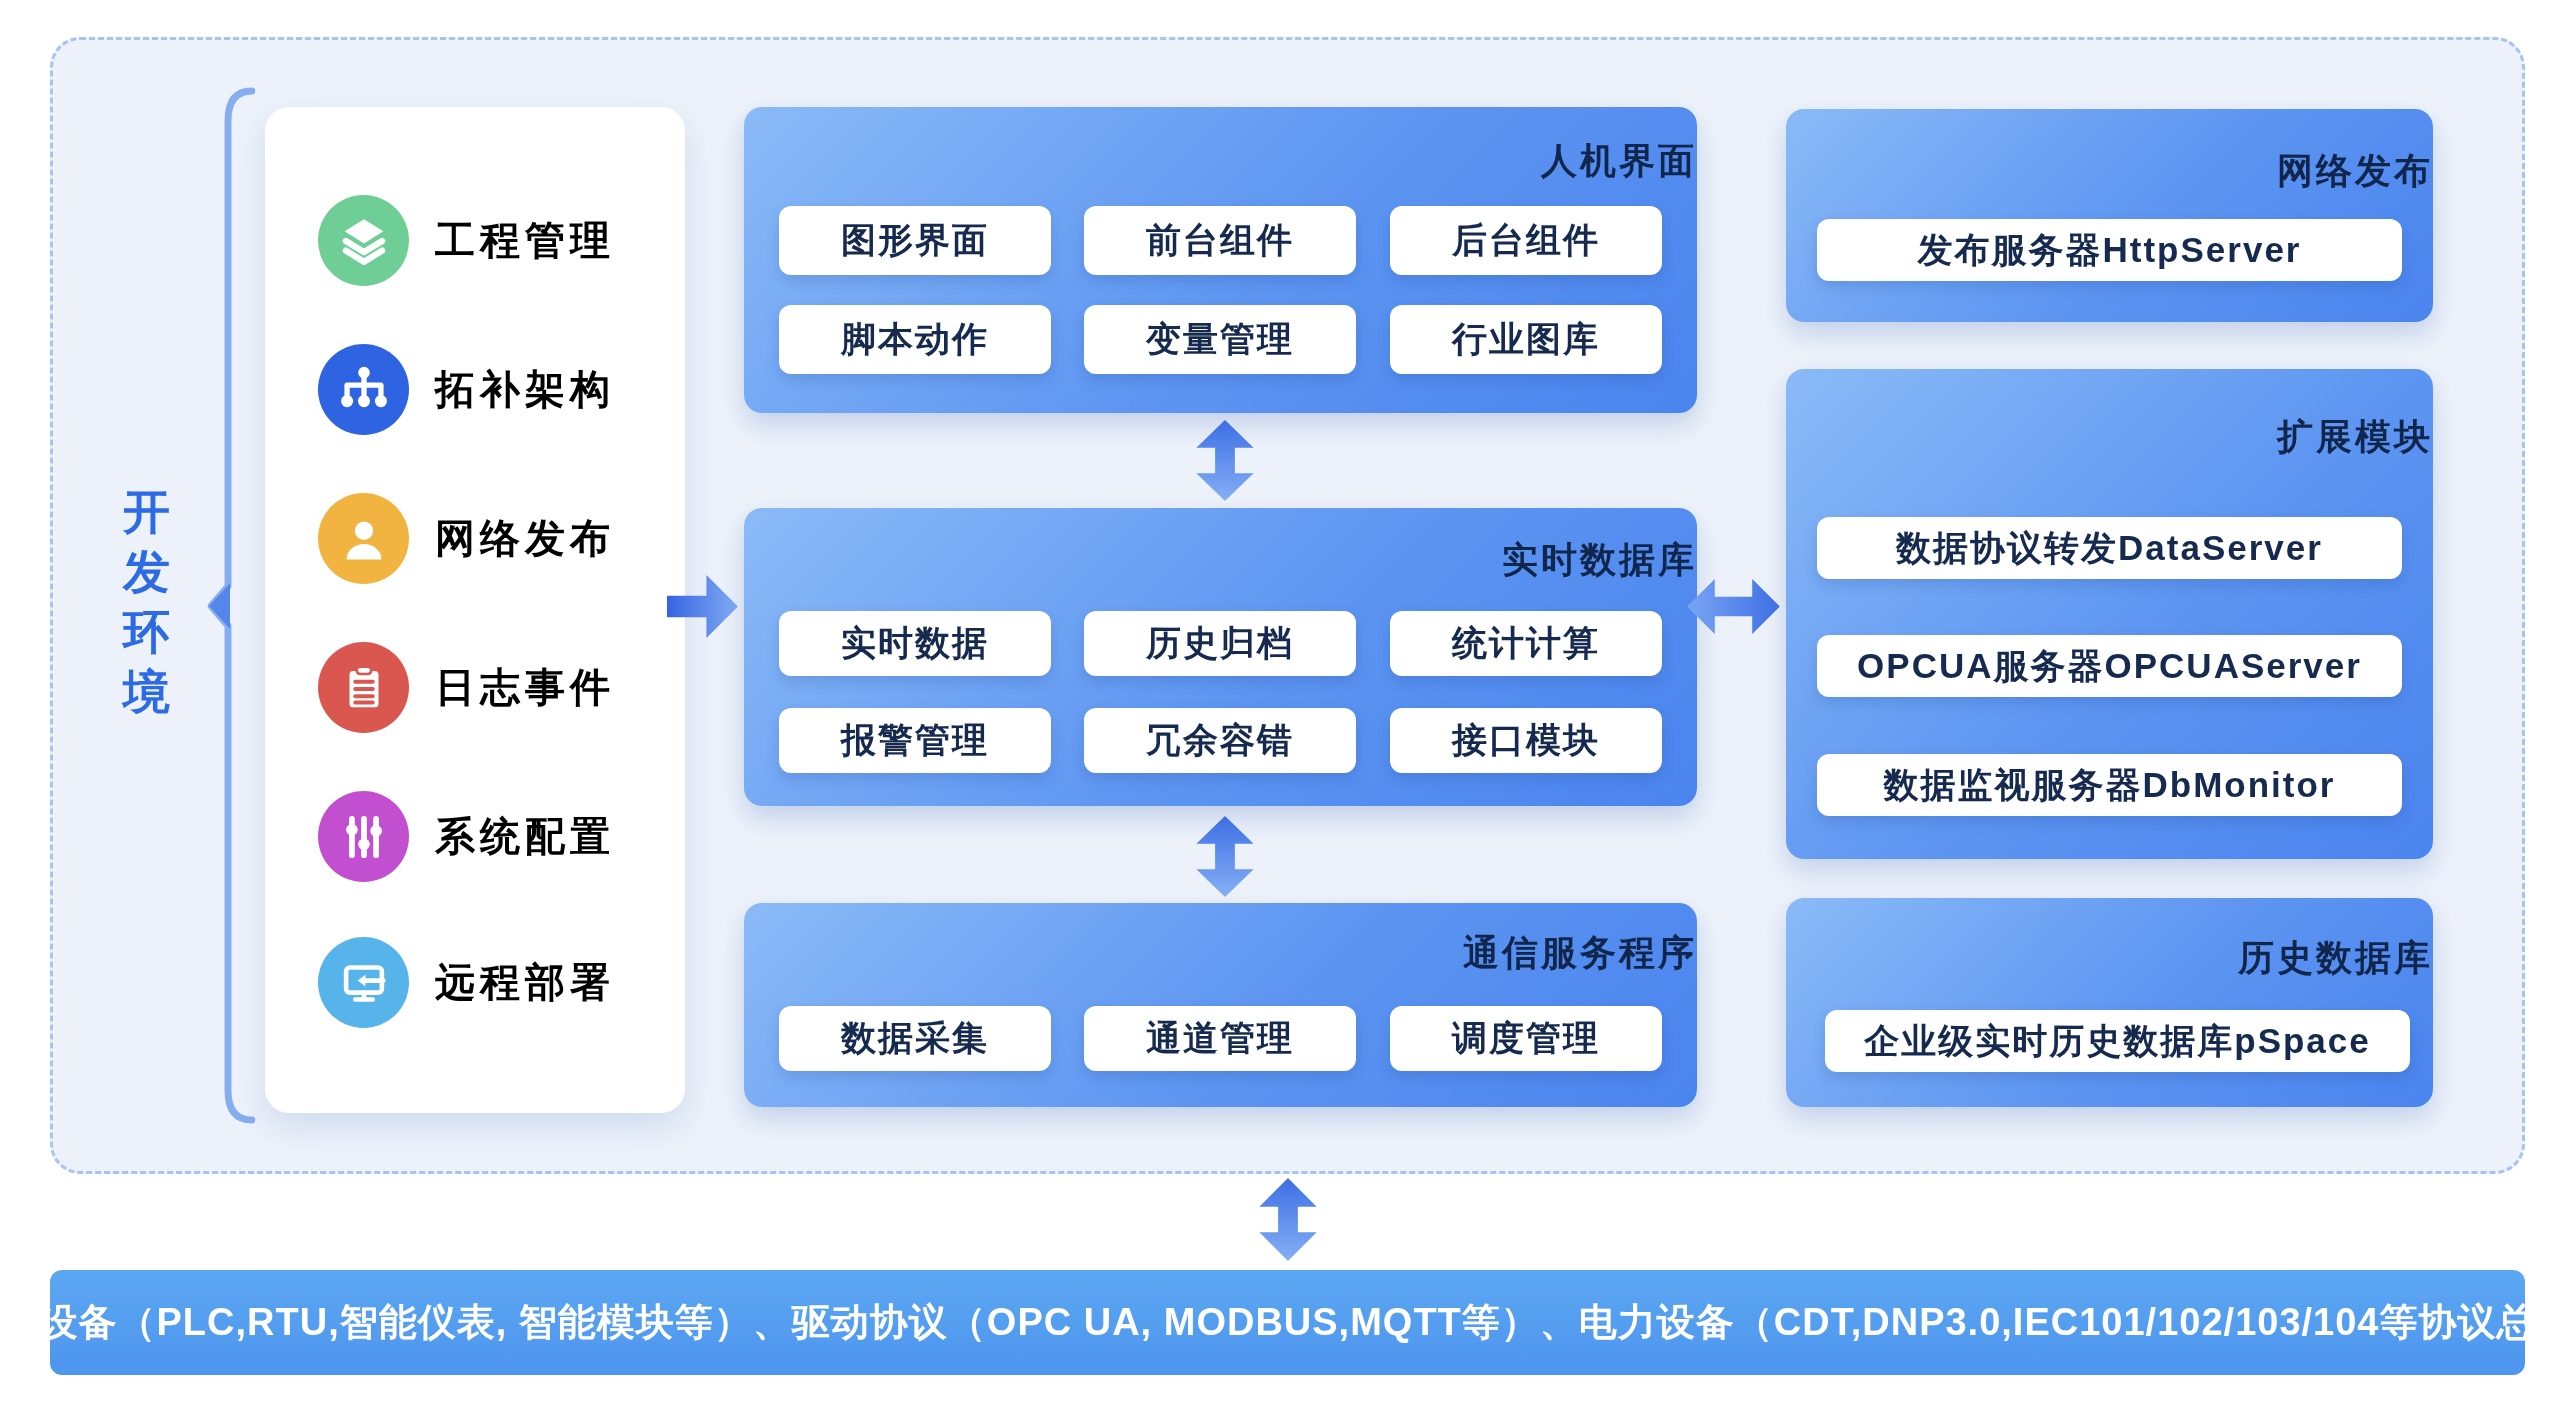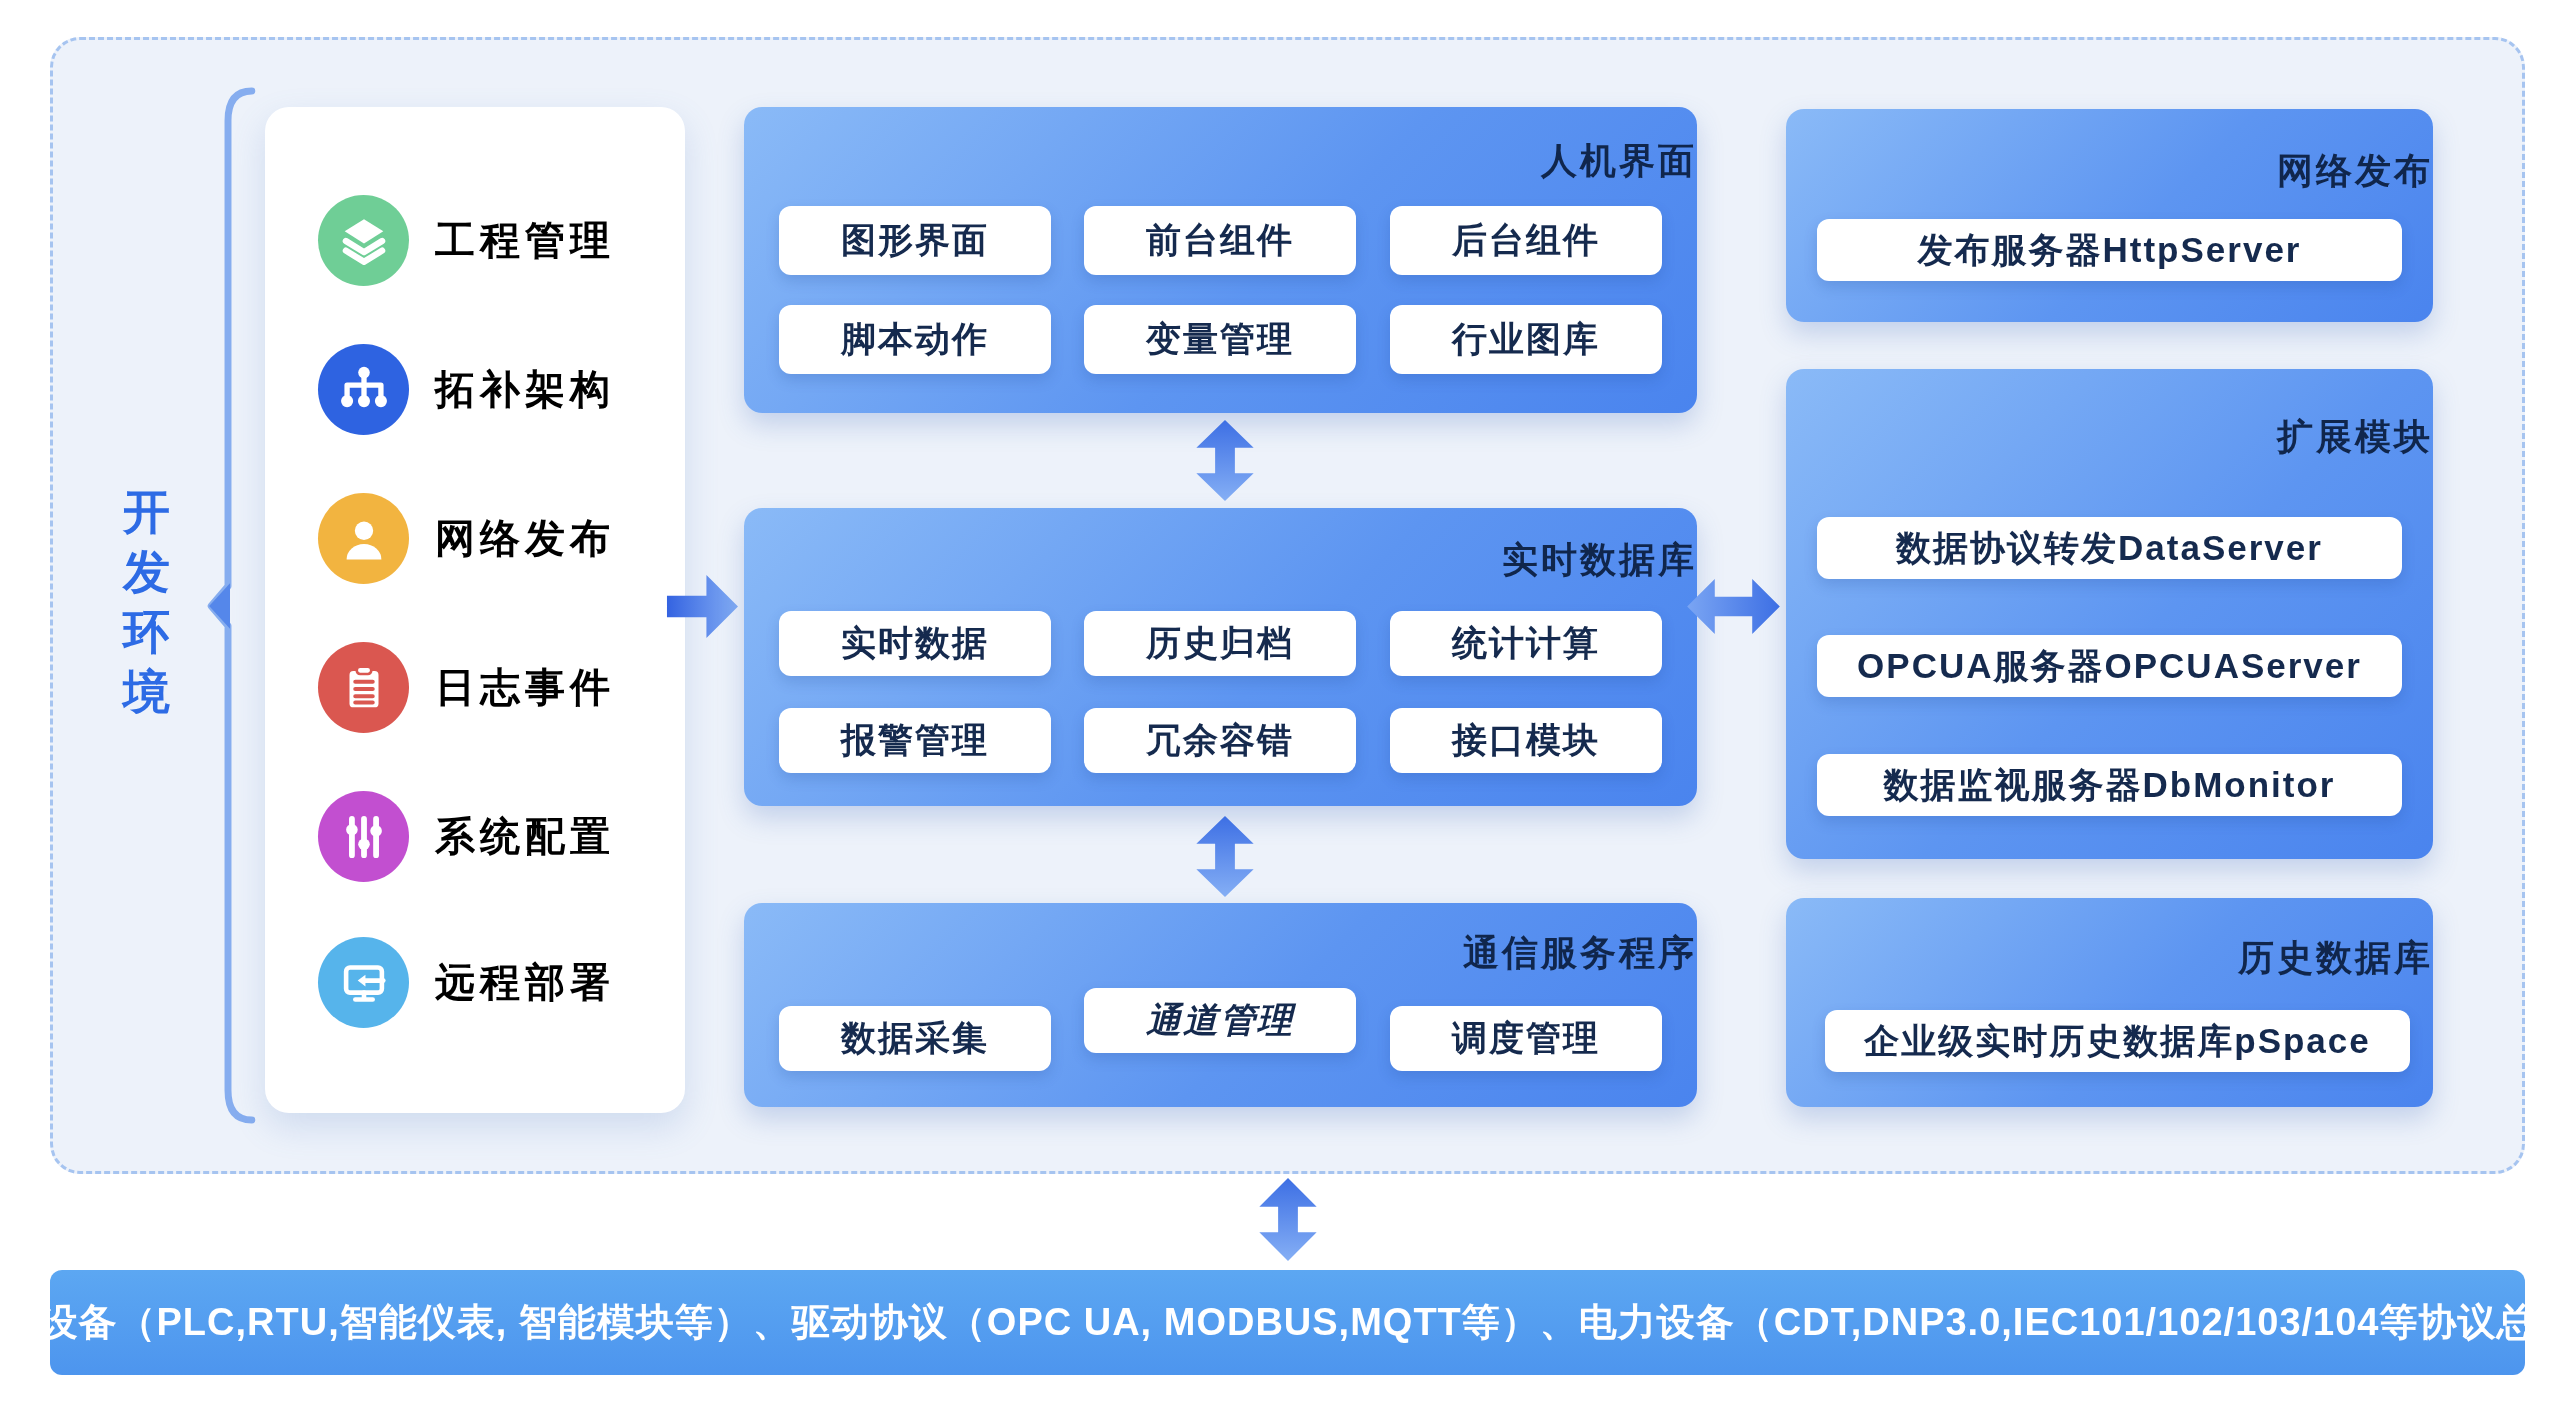--- a/index.html
+++ b/index.html
@@ -159,21 +159,21 @@
     <div class="chip" style="left:340px;top:103px;width:272px;height:65px;">历史归档</div>
     <div class="chip" style="left:646px;top:103px;width:272px;height:65px;">统计计算</div>
     <div class="chip" style="left:35px;top:200px;width:272px;height:65px;">报警管理</div>
     <div class="chip" style="left:340px;top:200px;width:272px;height:65px;">冗余容错</div>
     <div class="chip" style="left:646px;top:200px;width:272px;height:65px;">接口模块</div>
   </div>
 
   <div class="bluebox" style="left:744px;top:903px;width:953px;height:204px;">
     <div class="box-title" style="padding-top:26px;">通信服务程序</div>
     <div class="chip" style="left:35px;top:103px;width:272px;height:65px;">数据采集</div>
-    <div class="chip" style="left:340px;top:85px;width:272px;height:65px;font-style:italic;">通道管理</div>
+    <div class="chip" style="left:340px;top:103px;width:272px;height:65px;">通道管理</div>
     <div class="chip" style="left:646px;top:103px;width:272px;height:65px;">调度管理</div>
   </div>
 
   <div class="bluebox" style="left:1786px;top:109px;width:647px;height:213px;">
     <div class="box-title" style="padding-top:38px;">网络发布</div>
     <div class="chip" style="left:31px;top:110px;width:585px;height:62px;">发布服务器HttpServer</div>
   </div>
 
   <div class="bluebox" style="left:1786px;top:369px;width:647px;height:490px;">
     <div class="box-title" style="padding-top:44px;">扩展模块</div>

